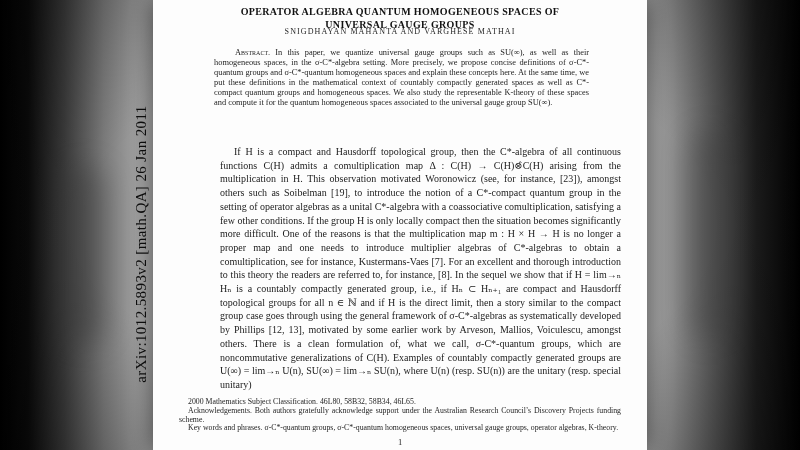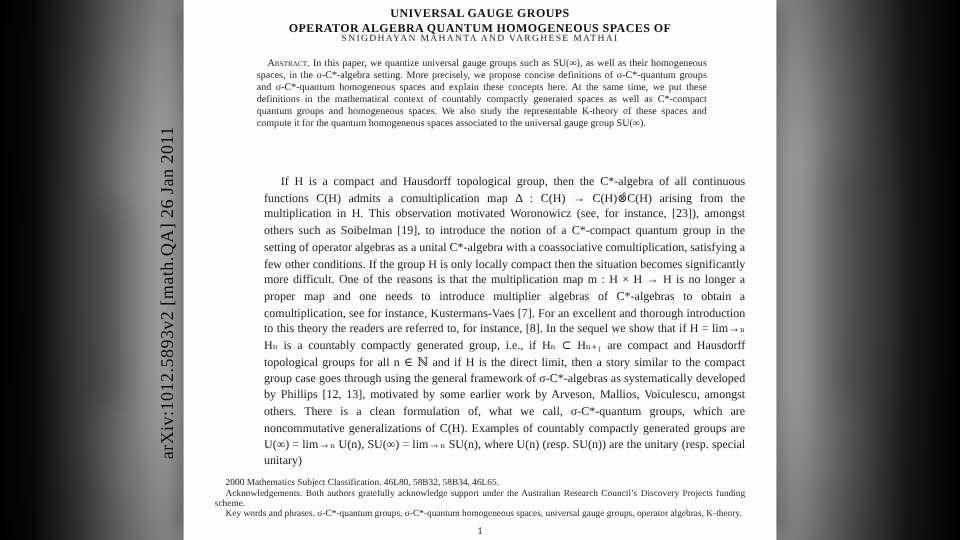--- a/index.html
+++ b/index.html
@@ -35,21 +35,21 @@
     background:#fdfdfd; color:#1b1b1b; z-index:2;
     box-shadow:0 0 22px rgba(0,0,0,.55);
   }
 
   .title { position:absolute; top:6px; left:10px; right:10px; text-align:center;
            font-weight:700; font-size:10px; line-height:12.5px; letter-spacing:.35px; color:#111; }
   .authors { position:absolute; top:27px; left:10px; right:10px; text-align:center;
              font-size:8px; letter-spacing:1.1px; color:#1e1e1e; }
   .abstract { position:absolute; top:48px; left:61px; right:58px;
               font-size:8.4px; line-height:10px; text-align:justify; text-indent:9px; color:#232323; }
-  .sc { font-variant:small-caps; }
+  .sc { font-variant:small-caps;margin-left:12px; }
   .it { }
   .body-text { position:absolute; top:145px; left:26px; right:26px;
                font-size:10px; line-height:13.7px; text-align:justify; text-indent:14px;margin-left:41px; }
   .footnotes { position:absolute; top:398px; left:26px; right:26px;
                font-size:7.8px; line-height:8.8px; color:#242424; }
   .footnotes p { text-indent:9px; text-align:justify; }
   .pagenum { position:absolute; top:437px; left:0; right:0; text-align:center; font-size:8.5px; }
 </style>
 </head>
 <body>
@@ -57,22 +57,22 @@
 <div class="stage">
   <div class="backdrop"></div>
   <div class="blob left"></div>
   <div class="blob right"></div>
 
   <div class="arxiv-stamp">arXiv:1012.5893v2  [math.QA]  26 Jan 2011</div>
 
   <div class="page">
 
     <div class="title">
+      <div>OPERATOR ALGEBRA QUANTUM HOMOGENEOUS SPACES OF</div>
       <div>UNIVERSAL GAUGE GROUPS</div>
-      <div>OPERATOR ALGEBRA QUANTUM HOMOGENEOUS SPACES OF</div>
     </div>
 
     <div class="authors">SNIGDHAYAN MAHANTA AND VARGHESE MATHAI</div>
 
     <p class="abstract"><span class="sc">Abstract.</span> <span>In this paper, we quantize universal gauge groups such as SU(∞), as well as their homogeneous spaces, in the σ-C*-algebra setting. More precisely, we propose concise definitions of σ-C*-quantum groups and σ-C*-quantum homogeneous spaces and explain these concepts here. At the same time, we put these definitions in the mathematical context of countably compactly generated spaces as well as C*-compact quantum groups and homogeneous spaces. We also study the representable K-theory of these spaces and compute it for the quantum homogeneous spaces associated to the universal gauge group SU(∞).</span></p>
 
     <p class="body-text">If H is a compact and Hausdorff topological group, then the C*-algebra of all continuous functions C(H) admits a comultiplication map Δ : C(H) → C(H)⊗̂C(H) arising from the multiplication in H. This observation motivated Woronowicz (see, for instance, [23]), amongst others such as Soibelman [19], to introduce the notion of a C*-compact quantum group in the setting of operator algebras as a unital C*-algebra with a coassociative comultiplication, satisfying a few other conditions. If the group H is only locally compact then the situation becomes significantly more difficult. One of the reasons is that the multiplication map m : H × H → H is no longer a proper map and one needs to introduce multiplier algebras of C*-algebras to obtain a comultiplication, see for instance, Kustermans-Vaes [7]. For an excellent and thorough introduction to this theory the readers are referred to, for instance, [8]. In the sequel we show that if H = lim→ₙ Hₙ is a countably compactly generated group, i.e., if Hₙ ⊂ Hₙ₊₁ are compact and Hausdorff topological groups for all n ∈ ℕ and if H is the direct limit, then a story similar to the compact group case goes through using the general framework of σ-C*-algebras as systematically developed by Phillips [12, 13], motivated by some earlier work by Arveson, Mallios, Voiculescu, amongst others. There is a clean formulation of, what we call, σ-C*-quantum groups, which are noncommutative generalizations of C(H). Examples of countably compactly generated groups are U(∞) = lim→ₙ U(n), SU(∞) = lim→ₙ SU(n), where U(n) (resp. SU(n)) are the unitary (resp. special unitary)</p>
 
     <div class="footnotes">
       <p><span class="it">2000 Mathematics Subject Classification.</span> <span>46L80, 58B32, 58B34, 46L65.</span></p>

